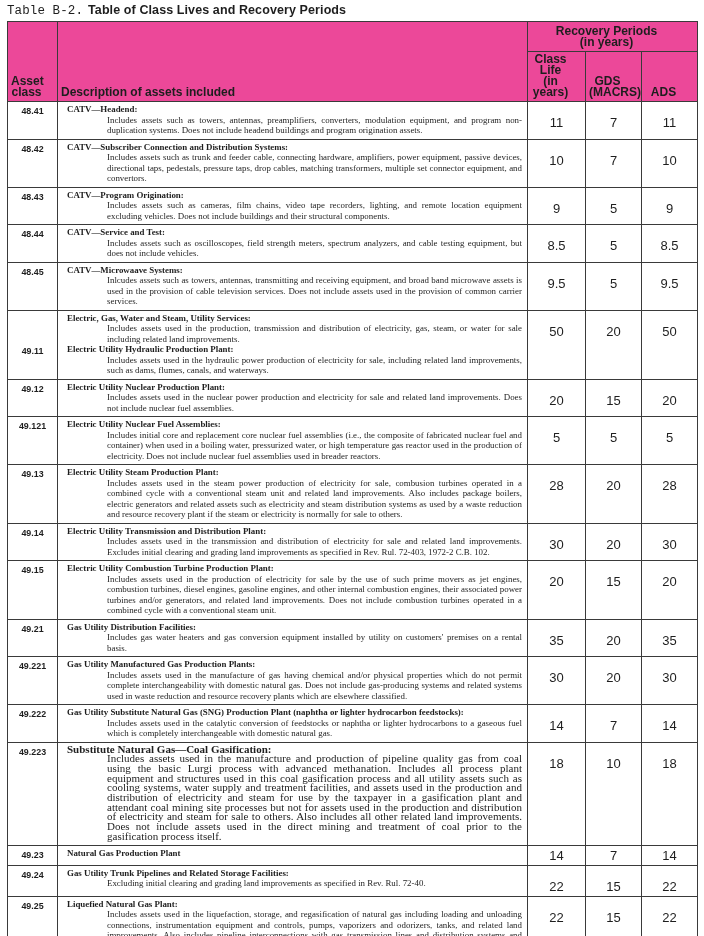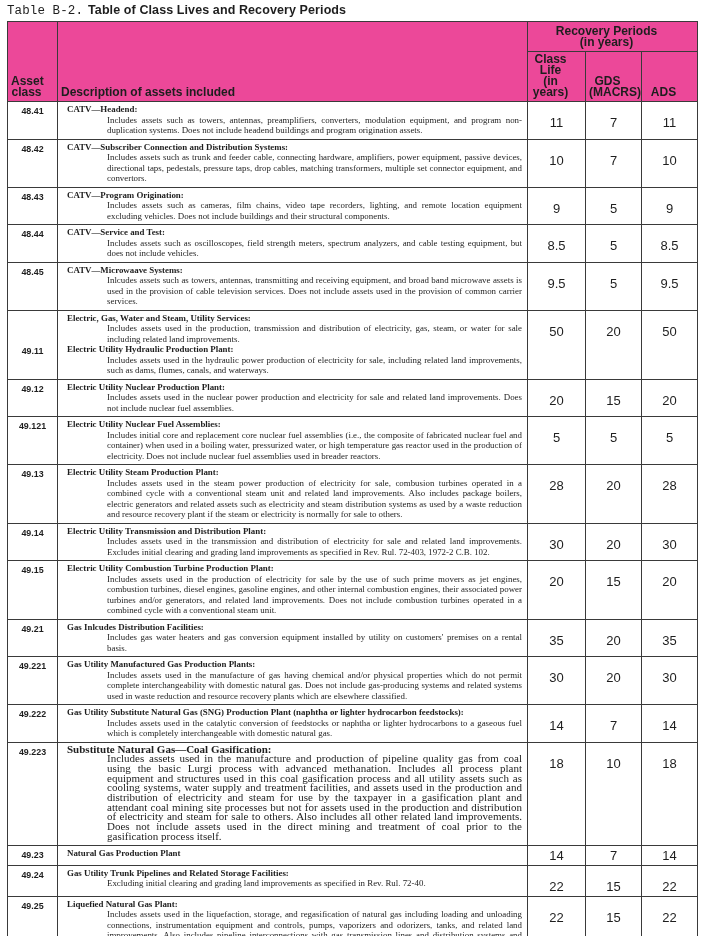--- a/index.html
+++ b/index.html
@@ -217,21 +217,21 @@
           <div class="btitle">Electric Utility Combustion Turbine Production Plant:</div>
           <div class="btext">Includes assets used in the production of electricity for sale by the use of such prime movers as jet engines, combustion turbines, diesel engines, gasoline engines, and other internal combustion engines, their associated power turbines and/or generators, and related land improvements. Does not include combustion turbines operated in a combined cycle with a conventional steam unit.</div>
         </td>
         <td class="val vtop">20</td>
         <td class="val vtop">15</td>
         <td class="val vtop">20</td>
       </tr>
       <tr>
         <td class="asset">49.21</td>
         <td class="desc">
-          <div class="btitle">Gas Inlcudes Distribution Facilities:</div>
+          <div class="btitle">Gas Utility Distribution Facilities:</div>
           <div class="btext">Includes gas water heaters and gas conversion equipment installed by utility on customers' premises on a rental basis.</div>
         </td>
         <td class="val vtop">35</td>
         <td class="val vtop">20</td>
         <td class="val vtop">35</td>
       </tr>
       <tr>
         <td class="asset">49.221</td>
         <td class="desc">
           <div class="btitle">Gas Utility Manufactured Gas Production Plants:</div>

